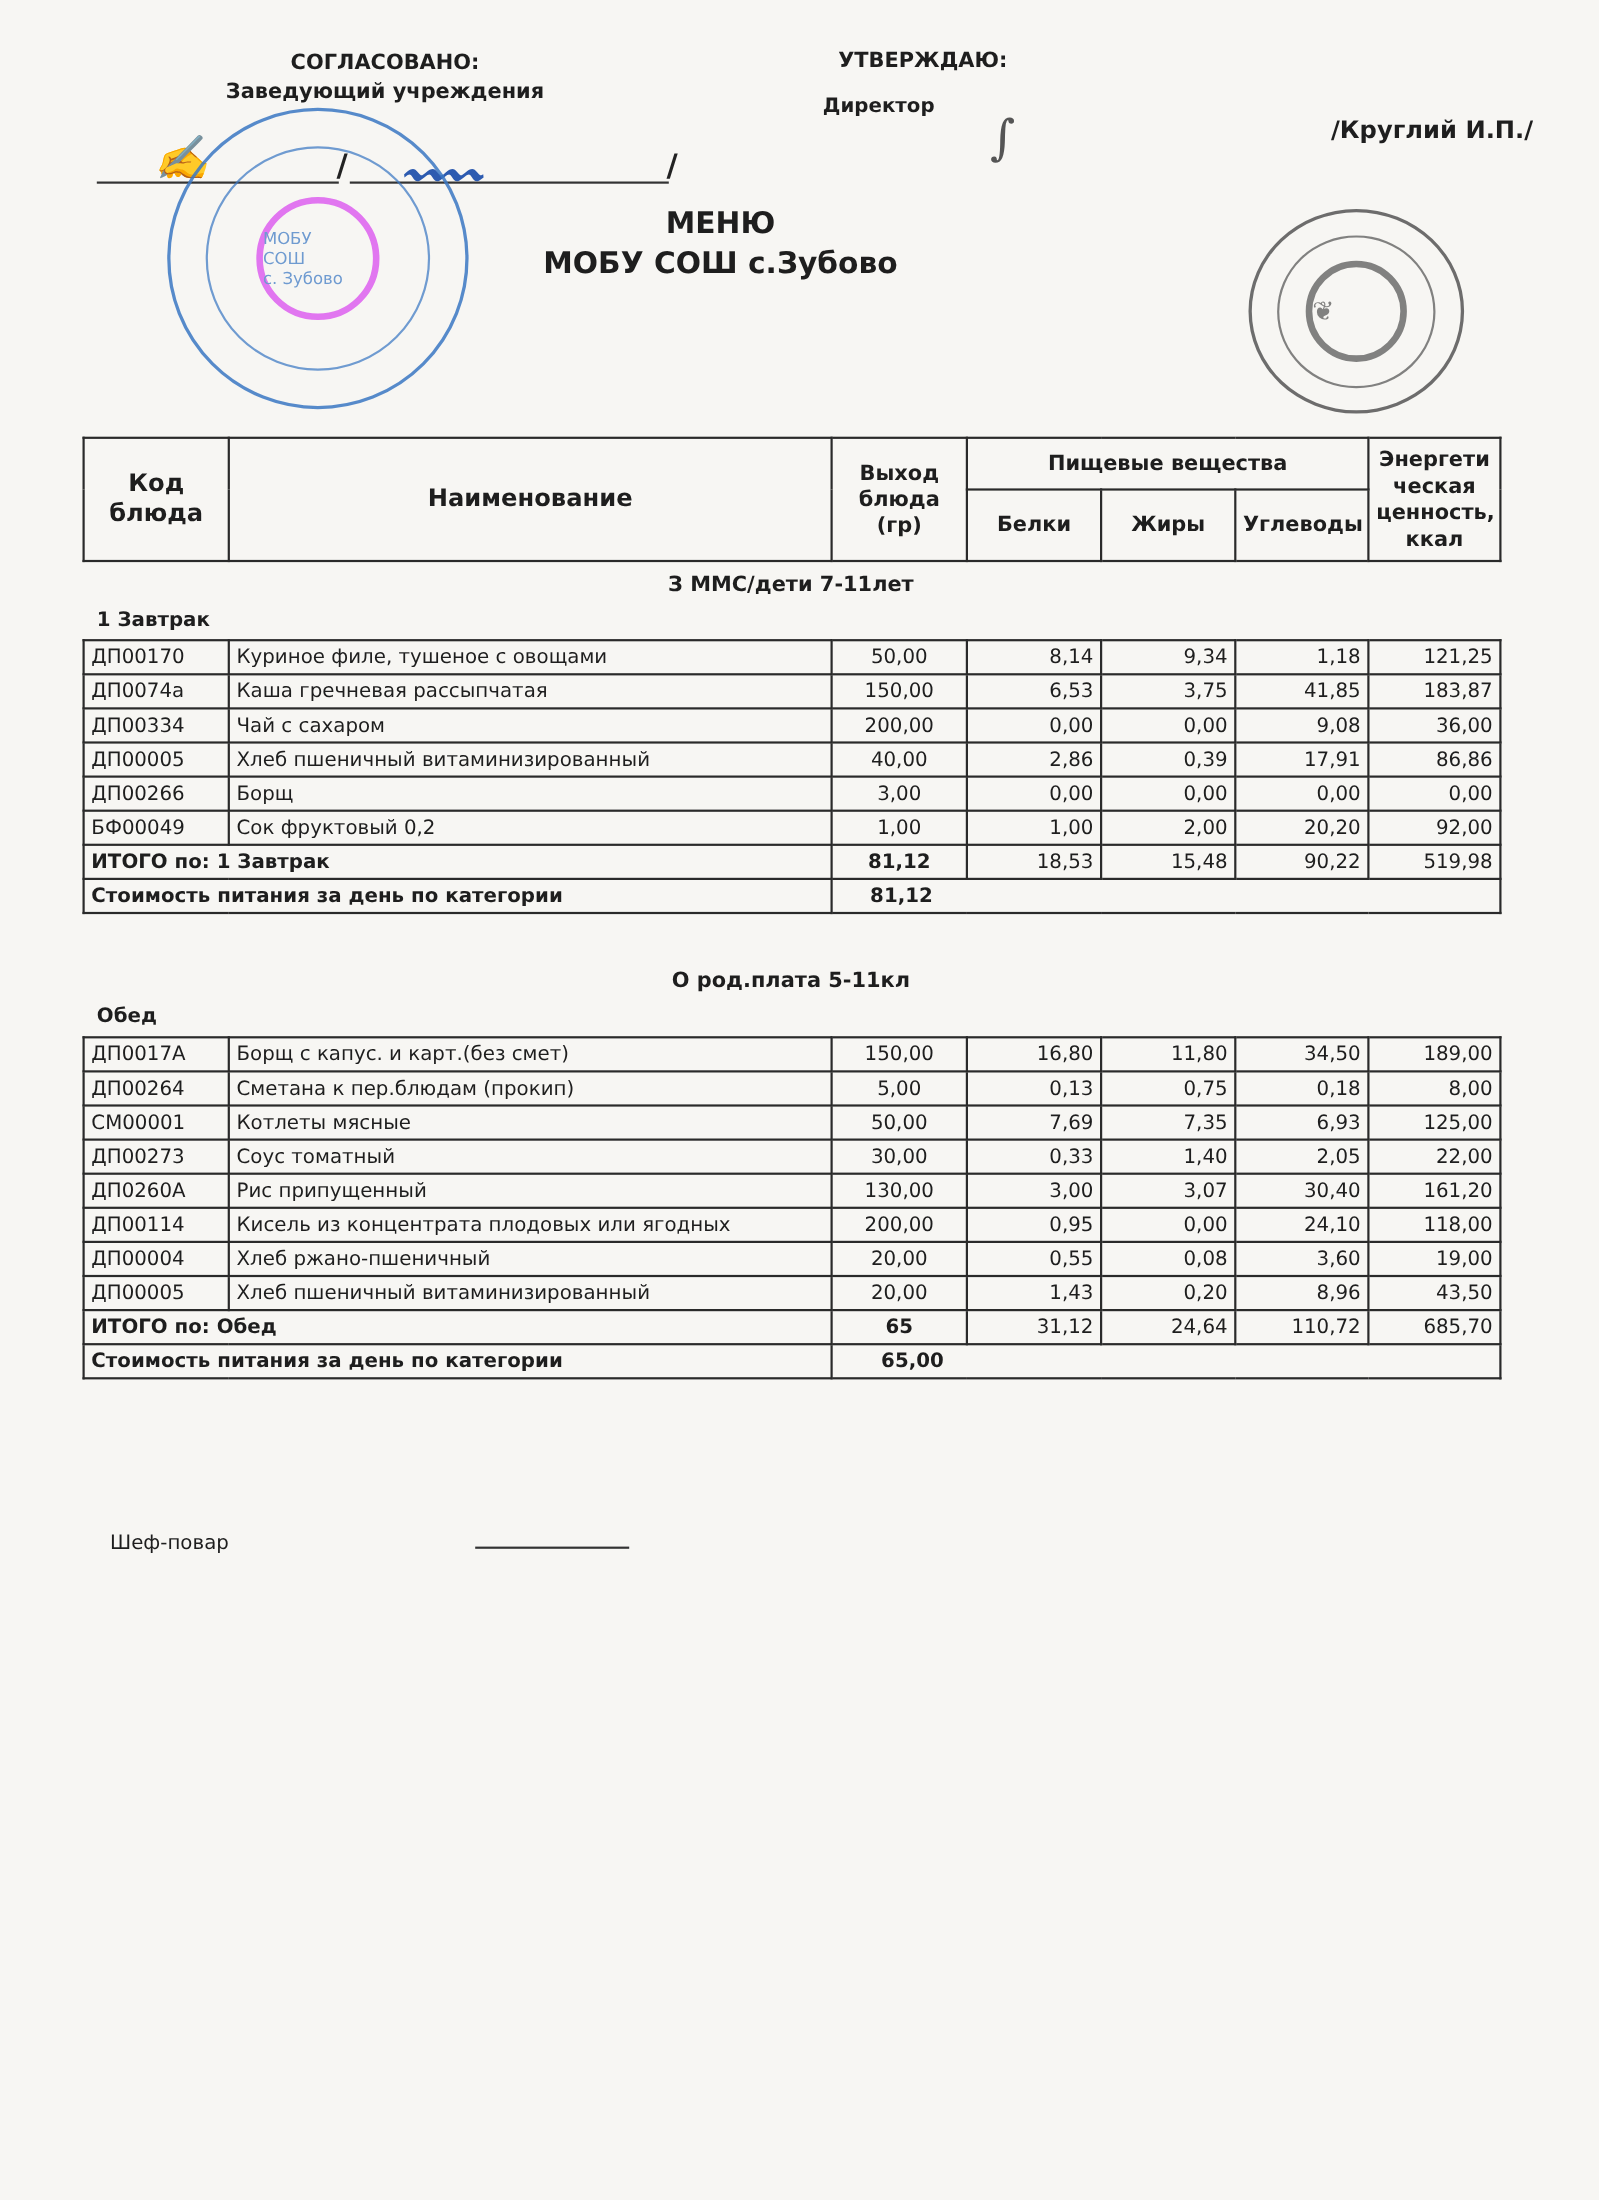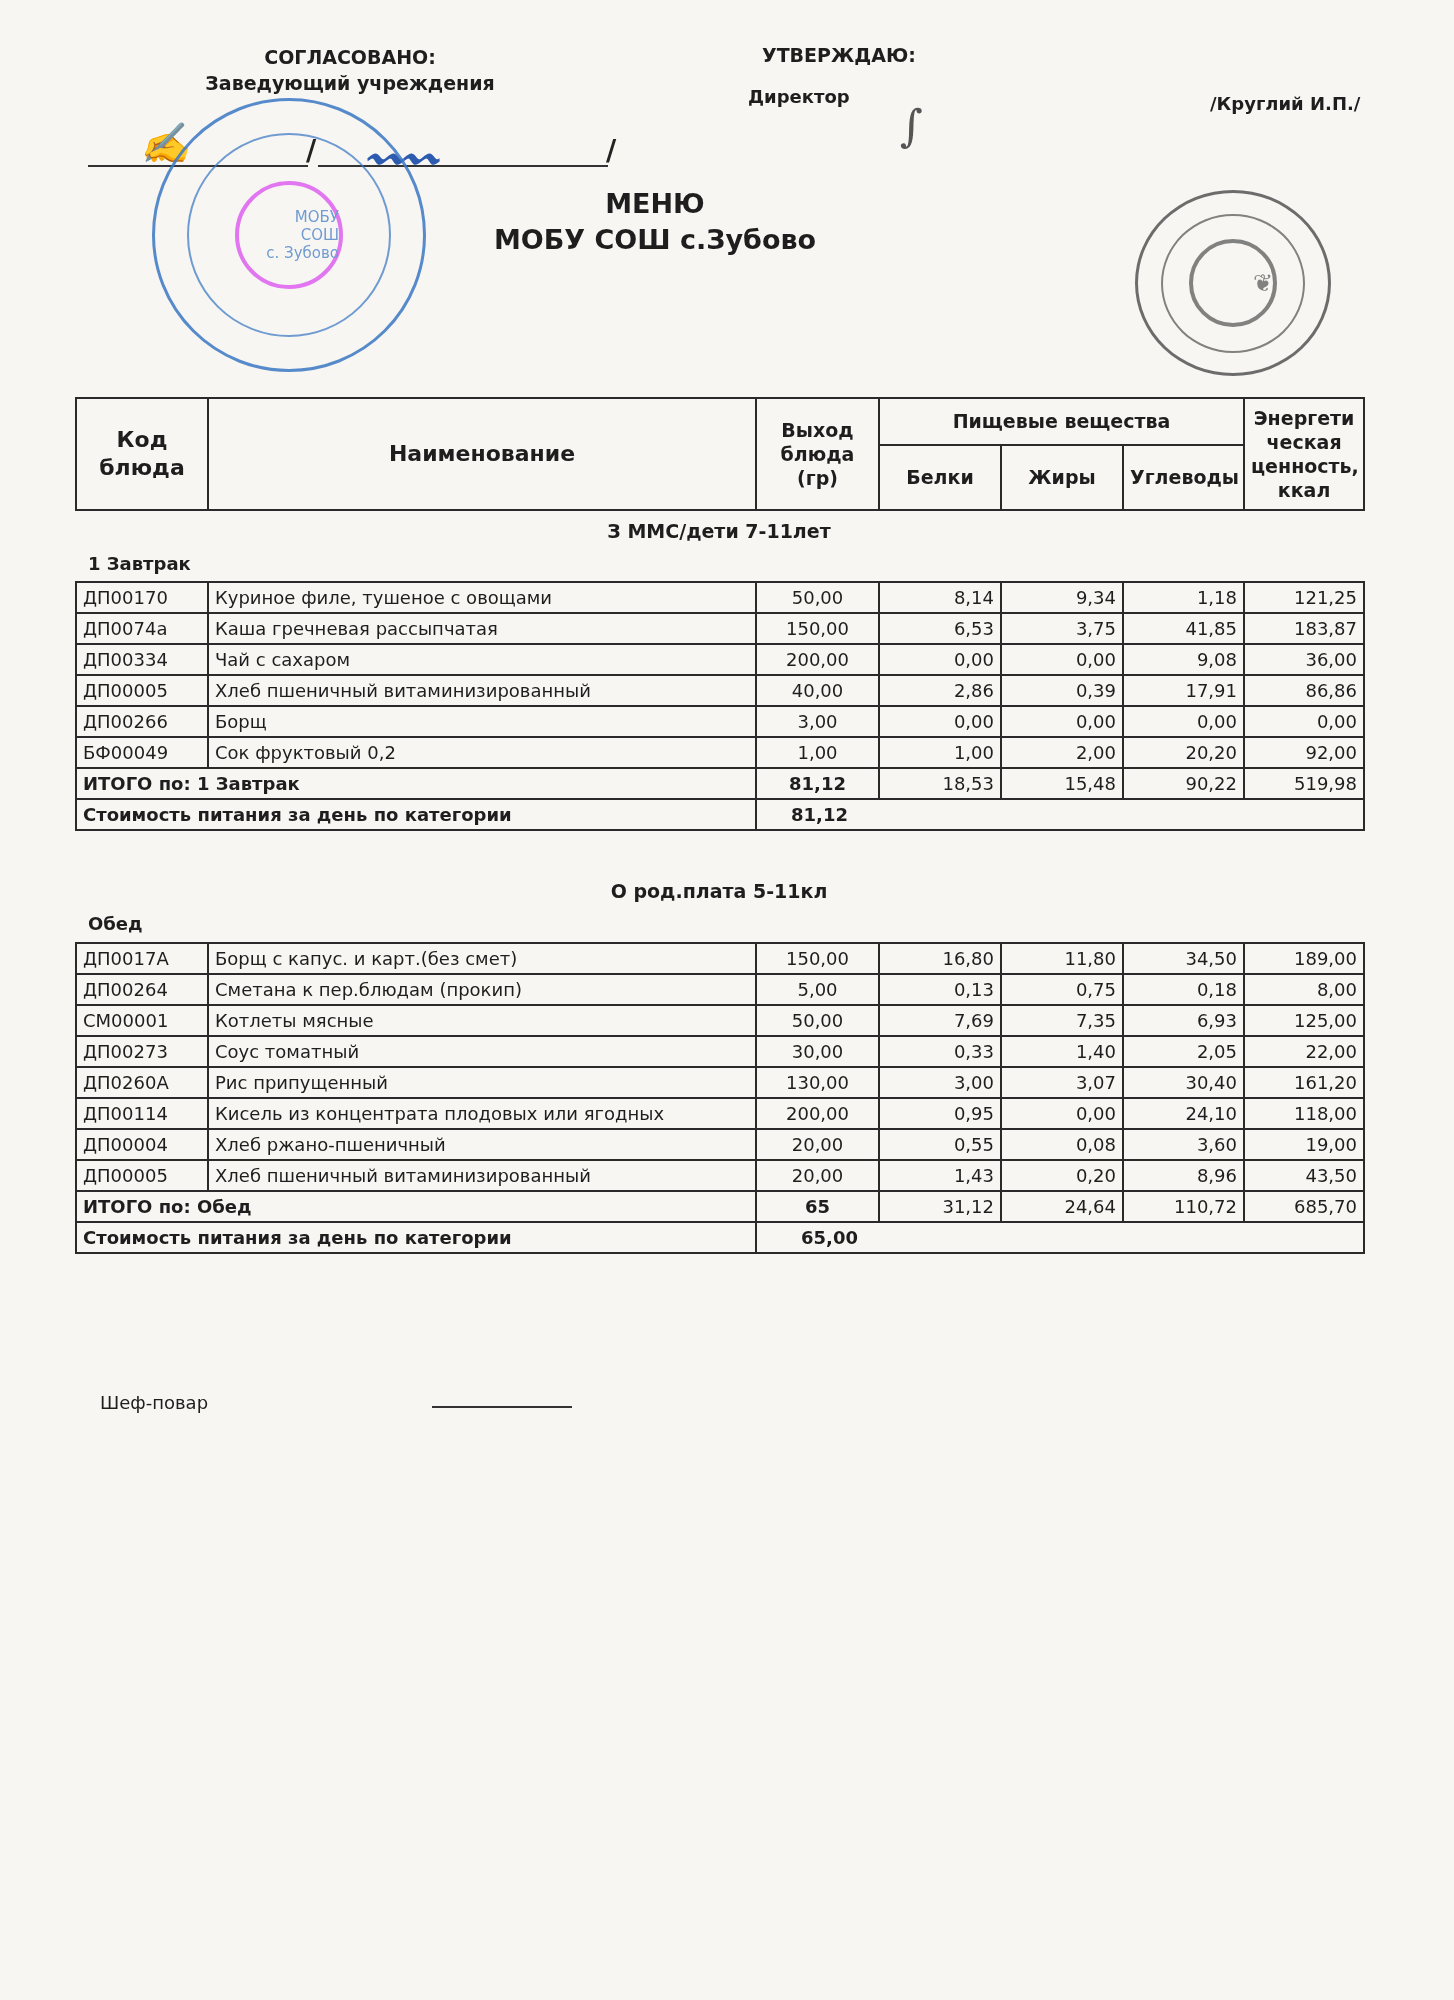--- a/index.html
+++ b/index.html
@@ -6,33 +6,33 @@
   body {
     width:1454px; height:2000px; position:relative; overflow:hidden;
     background:#f7f6f3;
     font-family:"DejaVu Sans", sans-serif;
     color:#1e1e1e;
   }
   .abs { position:absolute; }
   .hdr-left { left:150px; top:44px; width:400px; text-align:center; font-size:19px; font-weight:bold; line-height:26px; }
   .hdr-right-title { left:762px; top:44px; font-size:19px; font-weight:bold; }
   .hdr-right-role { left:748px; top:86px; font-size:18px; font-weight:bold; }
-  .hdr-right-name { left:1210px; top:93px; font-size:18px; font-weight:bold; }
+  .hdr-right-name { left:1210px; top:106px; font-size:22px; font-weight:bold; }
   .sigline { left:88px; top:165px; width:220px; border-bottom:2px solid #333; height:0; }
   .sigline2 { left:318px; top:165px; width:290px; border-bottom:2px solid #333; height:0; }
   .slash { font-size:28px; font-weight:bold; color:#222; }
   .title-block { left:380px; top:186px; width:550px; text-align:center; font-size:27px; font-weight:bold; line-height:36px; }
   .stamp {
     border-radius:50%; border:3px solid #3b78c4; color:#3b78c4;
     display:flex; align-items:center; justify-content:center; text-align:center;
     opacity:0.85;
   }
   .stamp-inner {
-    border-radius:50%; border:4px solid #d946ef; width:100px; height:100px;
-    display:flex; align-items:flex-end; justify-content:center; flex-direction:column;
+    border-radius:50%; border:6px solid #d946ef; width:100px; height:100px;
+    display:flex; align-items:flex-start; justify-content:center; flex-direction:column;
     font-size:15px; line-height:18px;
   }
   .stamp-gray { border-color:#555; color:#555; }
   .stamp-gray .stamp-inner { border-color:#555; }
   table.menu { border-collapse:collapse; position:absolute; left:75px; table-layout:fixed; }
   table.menu td, table.menu th {
     border:2px solid #2a2a2a; padding:0 6px; font-size:18px; height:29px; line-height:29px;
     overflow:hidden; white-space:nowrap; font-family:"DejaVu Sans", sans-serif;
   }
   table.menu th { font-weight:bold; text-align:center; white-space:normal; line-height:24px; font-size:19px; }

